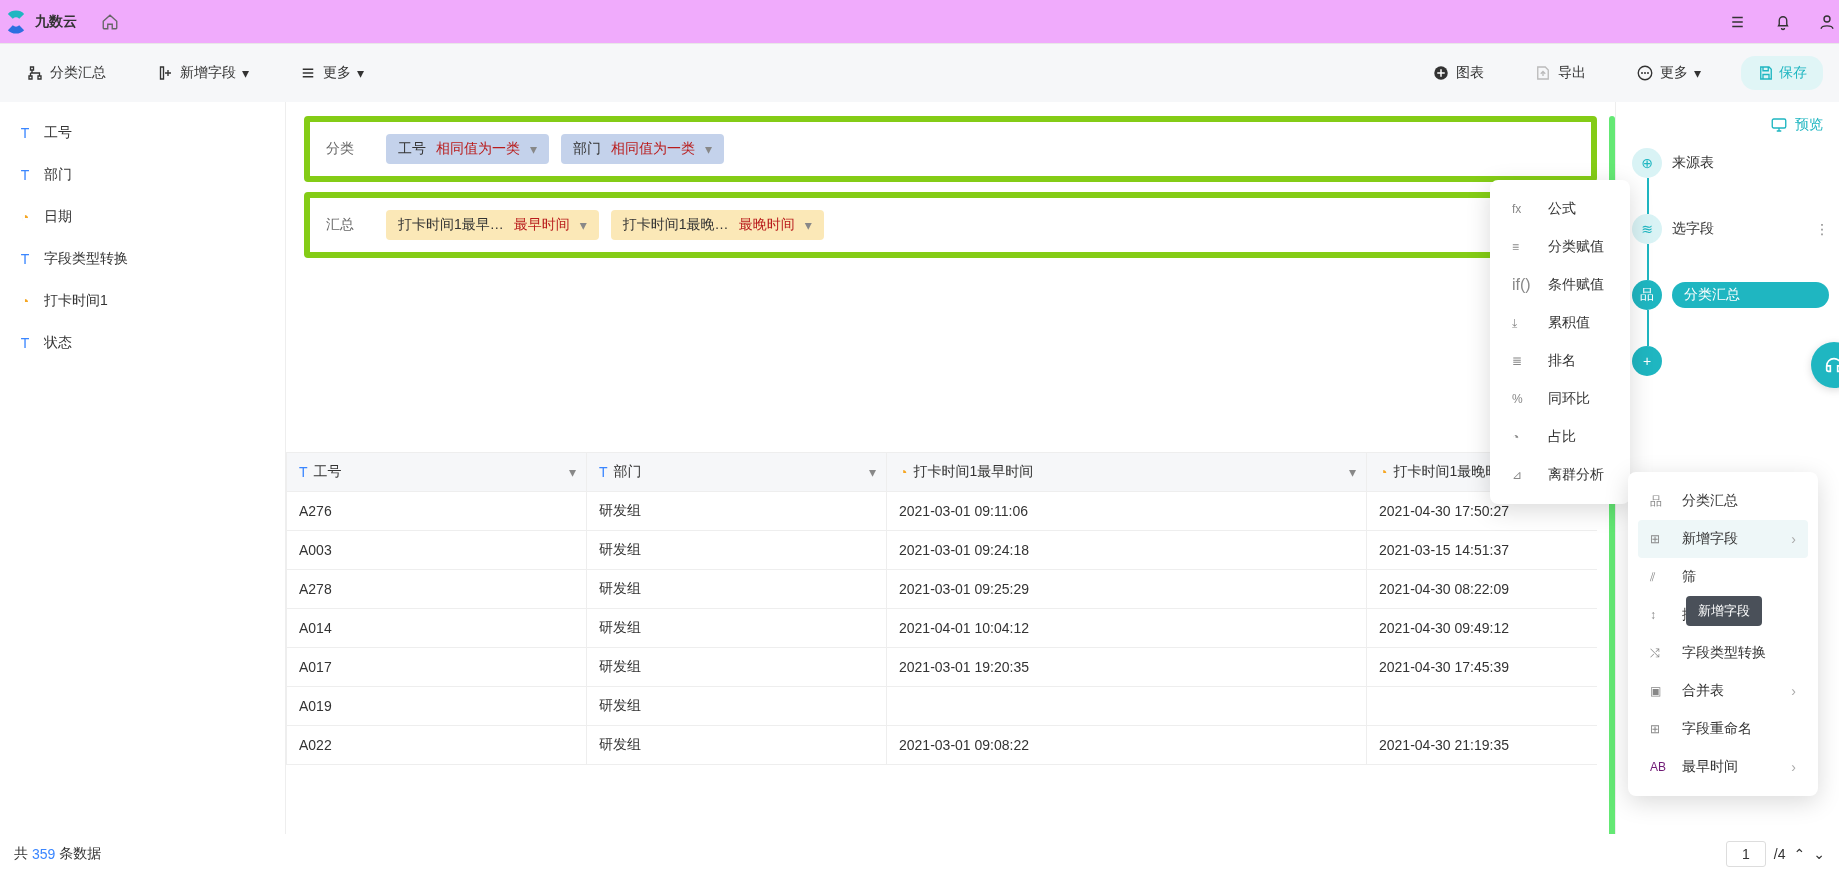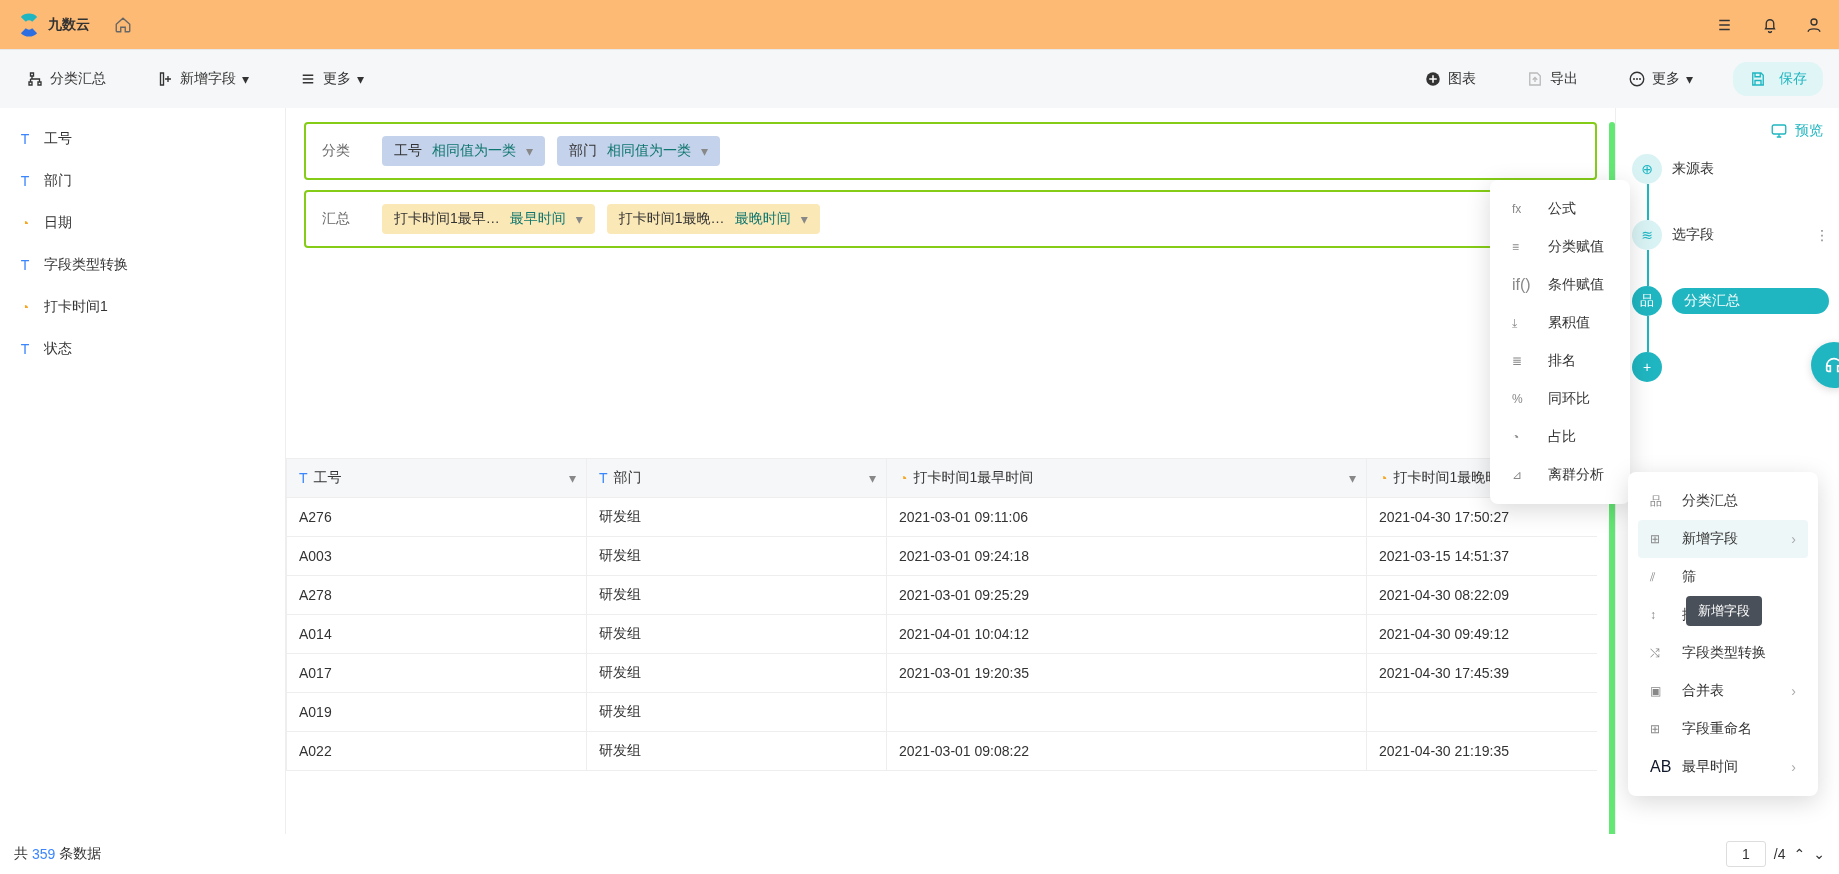--- a/index.html
+++ b/index.html
@@ -1,46 +1,46 @@
 <!DOCTYPE html>
 <html><head>
 <meta charset="utf-8">
 <style>
 *{box-sizing:border-box;margin:0;padding:0;font-family:"Microsoft YaHei","PingFang SC",sans-serif;font-size:14px;color:#333}
 body{background:#fff;width:1839px;height:874px;overflow:hidden;position:relative}
-.top-bar{height:50px;display:flex;align-items:center;border-bottom:1px solid #e8e8e8;padding:0 16px;background:#fdba74}
+.top-bar{height:44px;display:flex;align-items:center;border-bottom:1px solid #e8e8e8;padding:0 3px;background:#f0abfc}
 .logo{display:flex;align-items:center;gap:6px;font-weight:600;font-size:18px;color:#1f2329}
 .logo-mark{width:26px;height:26px}
 .home-btn{margin-left:18px;padding:6px;border-radius:6px;cursor:pointer;color:#666}
 .tab{display:flex;align-items:center;gap:10px;height:50px;padding:0 20px;border-top:2px solid transparent;position:relative;margin-left:20px;background:#fff;cursor:pointer}
 .tab.active{border-bottom:none}
 .tab-icon{color:#2fa84f}
 .tab-close{font-size:18px;color:#333;margin-left:26px}
 .top-right{margin-left:auto;display:flex;gap:26px;align-items:center;color:#333}
 .top-right span{cursor:pointer}
 .icon{width:18px;height:18px;display:inline-block;vertical-align:middle}
 .toolbar{height:58px;background:#f6f7f9;display:flex;align-items:center;padding:0 16px;gap:30px}
 .tool-btn{display:flex;align-items:center;gap:6px;cursor:pointer;color:#333;padding:6px 10px;border-radius:4px}
 .tool-btn.disabled{color:#bbb}
 .tool-sep{flex:1}
-.save-btn{background:#e0f5f6;color:#1fb6c1;padding:8px 16px;border-radius:14px;display:flex;align-items:center;gap:12px;cursor:pointer}
+.save-btn{background:#e0f5f6;color:#1fb6c1;padding:8px 16px;border-radius:14px;display:flex;align-items:center;gap:4px;cursor:pointer}
 .main{display:flex;height:calc(100% - 108px);position:relative}
 .left-panel{width:286px;padding:10px 0;border-right:1px solid #eee}
 .field-item{display:flex;align-items:center;gap:10px;padding:12px 16px;cursor:pointer}
 .field-icon{width:18px;text-align:center}
 .t-icon{color:#3a86ff}
 .o-icon{color:#f5a623}
 .center{flex:1;position:relative;padding:14px 18px}
-.config-row{display:flex;align-items:center;background:#fff;border:2px solid #84cc16;border-radius:4px;padding:12px 16px;margin-bottom:10px}
+.config-row{display:flex;align-items:center;background:#fff;border:6px solid #84cc16;border-radius:4px;padding:12px 16px;margin-bottom:10px}
 .config-label{width:60px;color:#666}
 .chip{display:inline-flex;align-items:center;gap:10px;padding:6px 12px;border-radius:4px;margin-right:12px;font-size:14px}
 .chip-blue{background:#c4d2eb}
 .chip-yellow{background:#fbe8b7}
 .chip-name{font-weight:500}
-.chip-sub{color:#0f766e}
+.chip-sub{color:#b91c1c}
 .chip-arrow{color:#888}
 .merge-row{display:flex;justify-content:flex-end;align-items:center;padding:10px 0;color:#666;gap:6px}
 .merge-row input{width:14px;height:14px}
 .accent-bar{width:6px;background:#64e874;position:absolute;right:0;top:14px;bottom:0;border-radius:3px}
 .table-area{position:absolute;left:0;right:18px;bottom:0;top:350px;overflow:hidden}
 .grid{width:100%;border-collapse:collapse;table-layout:fixed}
 .grid th,.grid td{border:1px solid #eee;padding:10px 12px;text-align:left;overflow:hidden;white-space:nowrap;text-overflow:ellipsis}
 .grid th{background:#f6f7f9;font-weight:500;position:relative}
 .th-flex{display:flex;align-items:center;gap:6px}
 .th-caret{position:absolute;right:10px;top:50%;transform:translateY(-50%);color:#888}
@@ -400,19 +400,19 @@
     <div class="popup-item">
       <span style="width:20px;color:#888;font-size:12px">▣</span>
       <span>合并表</span>
       <span class="chev">›</span>
     </div>
     <div class="popup-item">
       <span style="width:20px;color:#888;font-size:12px">⊞</span>
       <span>字段重命名</span>
     </div>
     <div class="popup-item">
-      <span style="width:20px;color:#0f172a;font-size:16px">AB</span>
+      <span style="width:20px;color:#701a75;font-size:12px">AB</span>
       <span>最早时间</span>
       <span class="chev">›</span>
     </div>
   </div>
 
 <div class="tooltip">新增字段</div>
 
 </body></html>

